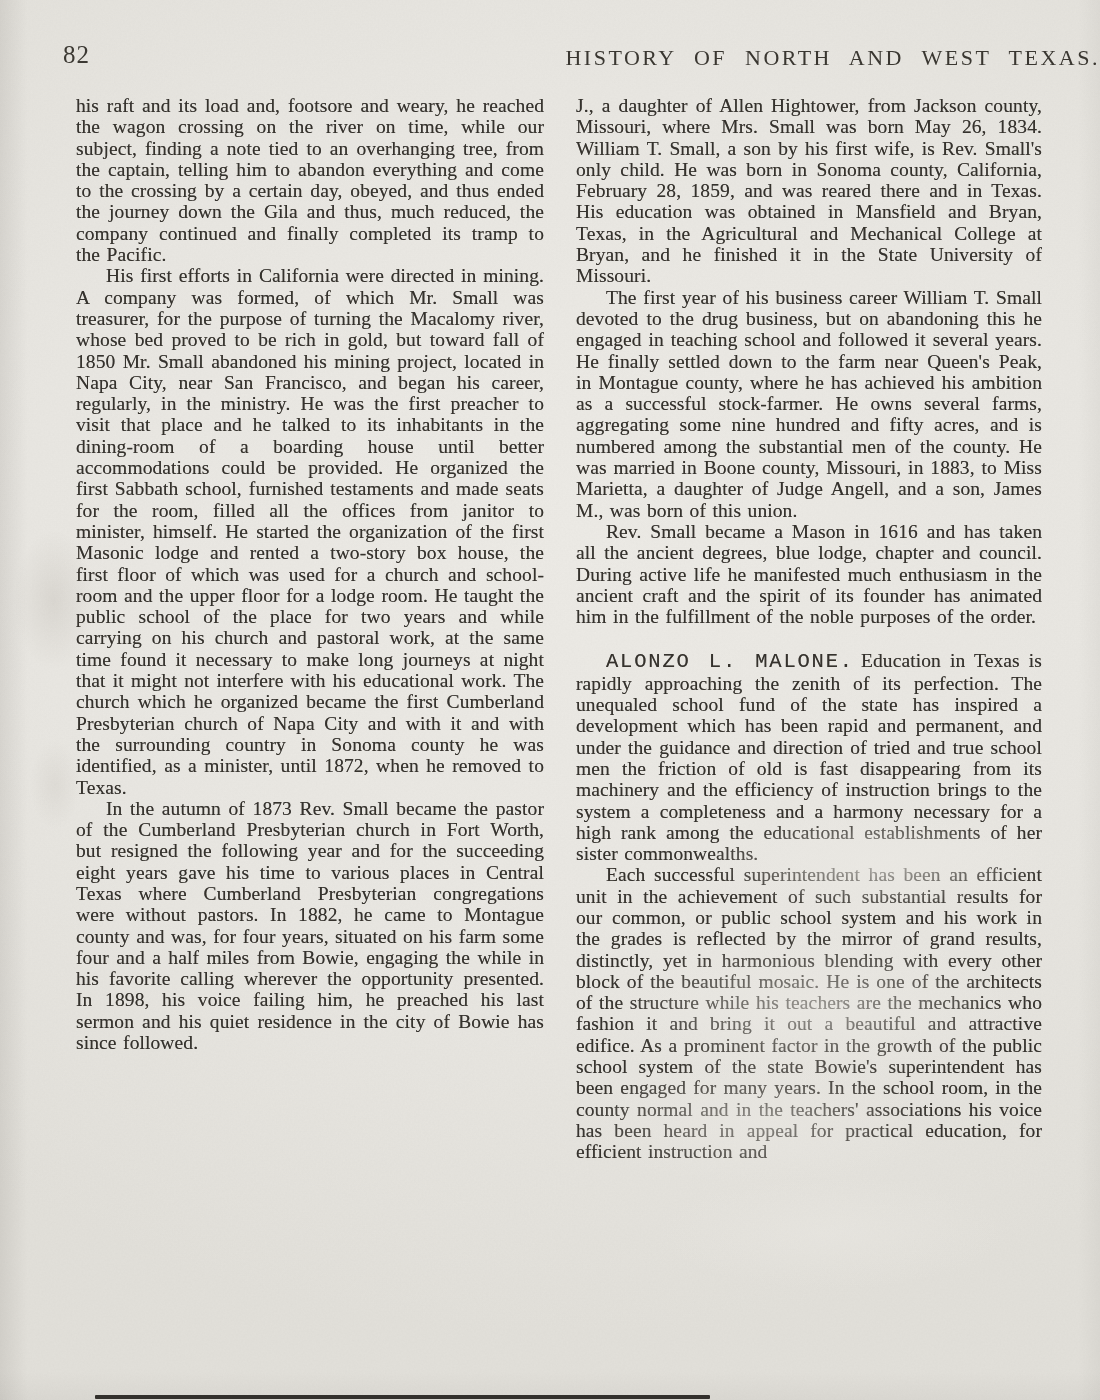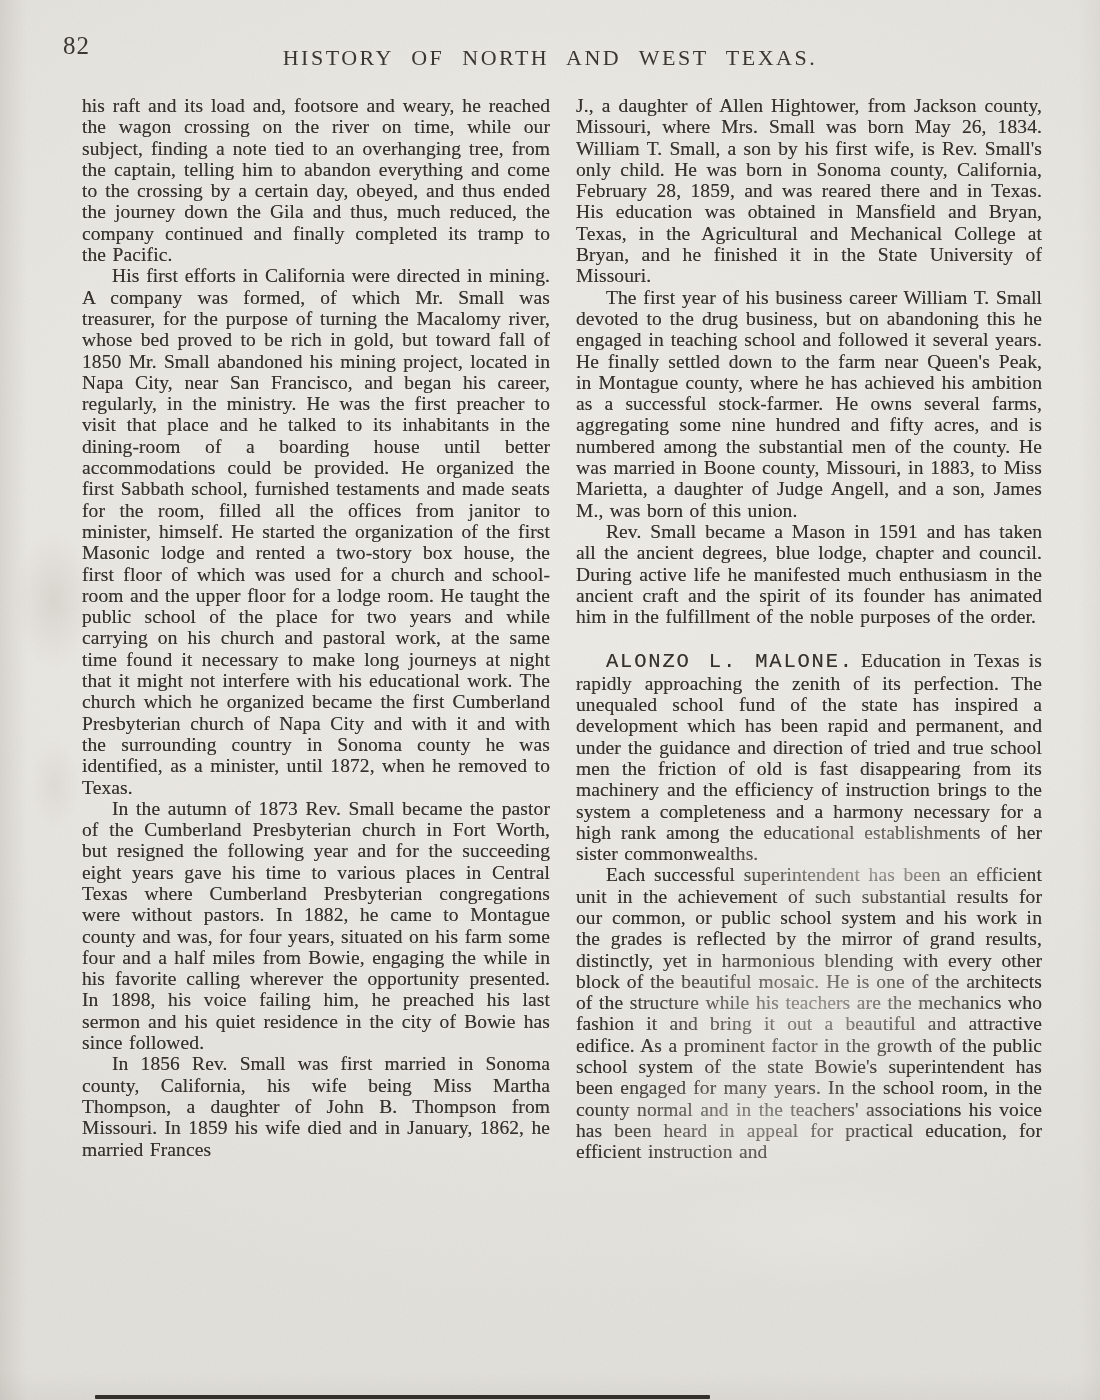--- a/index.html
+++ b/index.html
@@ -15,30 +15,30 @@
   }
   
   #page::before{
     content:"";position:absolute;inset:0;pointer-events:none;
     background:linear-gradient(90deg, rgba(70,64,58,0.10) 0%, rgba(70,64,58,0) 2.5%),
                linear-gradient(270deg, rgba(70,64,58,0.05) 0%, rgba(70,64,58,0) 2%),
                linear-gradient(0deg, rgba(70,64,58,0.05) 0%, rgba(70,64,58,0) 2%);
   }
   .grain{position:absolute;top:0;left:0;pointer-events:none;}
   .pagenum{
-    position:absolute;left:63px;top:32px;
+    position:absolute;left:63px;top:41px;
     font-size:25px;letter-spacing:1px;color:#3c3933;
   }
   .title{
     position:absolute;left:0;top:45px;width:100%;
-    text-align:center;font-size:22px;color:#3a3731;
+    text-align:right;font-size:22px;color:#3a3731;
     letter-spacing:2.5px;word-spacing:10px;
   }
   .col{position:absolute;top:95px;}
-  .col-left{left:82px;width:468px;}
+  .col-left{left:76px;width:468px;}
   .col-right{left:576px;width:466px;}
   .para{
     margin:0;
     text-align:justify;
     font-size:19.5px;
     line-height:21.3px;
     letter-spacing:0.1px;
     word-spacing:1.5px;
     text-shadow:0 0 0.5px rgba(45,42,38,0.55);
   }
@@ -83,27 +83,26 @@
 
   <div>
     <span class="pagenum">82</span>
     <div class="title">HISTORY OF NORTH AND WEST TEXAS.</div>
   </div>
 
   <div class="col col-left">
     <p class="para">his raft and its load and, footsore and weary, he reached the wagon crossing on the river on time, while our subject, finding a note tied to an overhanging tree, from the captain, telling him to abandon everything and come to the crossing by a certain day, obeyed, and thus ended the journey down the Gila and thus, much reduced, the company continued and finally completed its tramp to the Pacific.</p>
     <p class="para ind">His first efforts in California were directed in mining. A company was formed, of which Mr. Small was treasurer, for the purpose of turning the Macalomy river, whose bed proved to be rich in gold, but toward fall of 1850 Mr. Small abandoned his mining project, located in Napa City, near San Francisco, and began his career, regularly, in the ministry. He was the first preacher to visit that place and he talked to its inhabitants in the dining-room of a boarding house until better accommodations could be provided. He organized the first Sabbath school, furnished testaments and made seats for the room, filled all the offices from janitor to minister, himself. He started the organization of the first Masonic lodge and rented a two-story box house, the first floor of which was used for a church and school-room and the upper floor for a lodge room. He taught the public school of the place for two years and while carrying on his church and pastoral work, at the same time found it necessary to make long journeys at night that it might not interfere with his educational work. The church which he organized became the first Cumberland Presbyterian church of Napa City and with it and with the surrounding country in Sonoma county he was identified, as a minister, until 1872, when he removed to Texas.</p>
     <p class="para ind">In the autumn of 1873 Rev. Small became the pastor of the Cumberland Presbyterian church in Fort Worth, but resigned the following year and for the succeeding eight years gave his time to various places in Central Texas where Cumberland Presbyterian congregations were without pastors. In 1882, he came to Montague county and was, for four years, situated on his farm some four and a half miles from Bowie, engaging the while in his favorite calling wherever the opportunity presented. In 1898, his voice failing him, he preached his last sermon and his quiet residence in the city of Bowie has since followed.</p>
-    <p class="para ind">In 1856 Rev. Small was first married in Sonoma county, California, his wife being Miss Martha Thompson, a daughter of John B. Thompson from Missouri. In 1859 his wife died and in January, 1862, he married Frances</p>
   </div>
 
   <div class="col col-right">
     <p class="para">J., a daughter of Allen Hightower, from Jackson county, Missouri, where Mrs. Small was born May 26, 1834. William T. Small, a son by his first wife, is Rev. Small's only child. He was born in Sonoma county, California, February 28, 1859, and was reared there and in Texas. His education was obtained in Mansfield and Bryan, Texas, in the Agricultural and Mechanical College at Bryan, and he finished it in the State University of Missouri.</p>
     <p class="para ind">The first year of his business career William T. Small devoted to the drug business, but on abandoning this he engaged in teaching school and followed it several years. He finally settled down to the farm near Queen's Peak, in Montague county, where he has achieved his ambition as a successful stock-farmer. He owns several farms, aggregating some nine hundred and fifty acres, and is numbered among the substantial men of the county. He was married in Boone county, Missouri, in 1883, to Miss Marietta, a daughter of Judge Angell, and a son, James M., was born of this union.</p>
-    <p class="para ind">Rev. Small became a Mason in 1591 and has taken all the ancient degrees, blue lodge, chapter and council. During active life he manifested much enthusiasm in the ancient craft and the spirit of its founder has animated him in the fulfillment of the noble purposes of the order.</p>
+    <p class="para ind">Rev. Small became a Mason in 1616 and has taken all the ancient degrees, blue lodge, chapter and council. During active life he manifested much enthusiasm in the ancient craft and the spirit of its founder has animated him in the fulfillment of the noble purposes of the order.</p>
     <p class="para ind entry">
       <span class="entry-name">ALONZO L. MALONE.</span><span>Education in Texas is rapidly approaching the zenith of its perfection. The unequaled school fund of the state has inspired a development which has been rapid and permanent, and under the guidance and direction of tried and true school men the friction of old is fast disappearing from its machinery and the efficiency of instruction brings to the system a completeness and a harmony necessary for a high rank among the educational establishments of her sister commonwealths.</span>
     </p>
     <p class="para ind">Each successful superintendent has been an efficient unit in the achievement of such substantial results for our common, or public school system and his work in the grades is reflected by the mirror of grand results, distinctly, yet in harmonious blending with every other block of the beautiful mosaic. He is one of the architects of the structure while his teachers are the mechanics who fashion it and bring it out a beautiful and attractive edifice. As a prominent factor in the growth of the public school system of the state Bowie's superintendent has been engaged for many years. In the school room, in the county normal and in the teachers' associations his voice has been heard in appeal for practical education, for efficient instruction and</p>
   </div>
 
   <div class="fade-overlay"></div>
   <div class="stain-1"></div>
   <div class="stain-2"></div>
   <div class="bottom-bar"></div>

